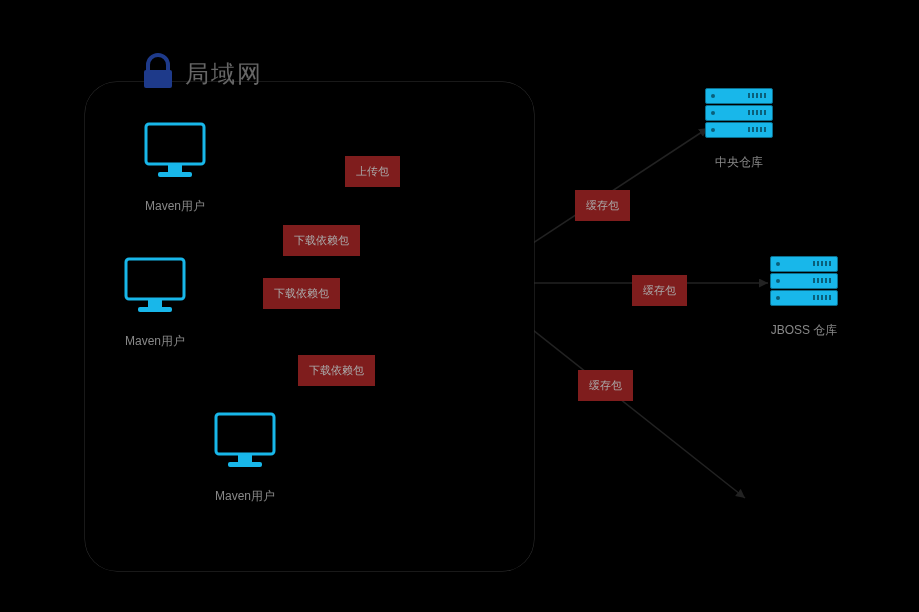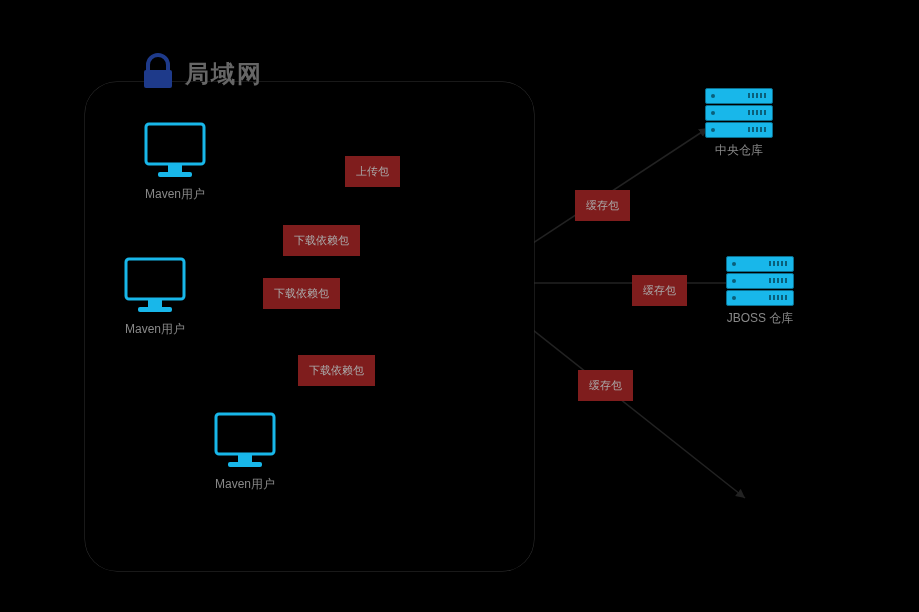--- a/index.html
+++ b/index.html
@@ -1,20 +1,20 @@
 <!DOCTYPE html>
 <html><head>
 <meta charset="utf-8">
 <style>
 html,body{margin:0;padding:0;background:#000;width:919px;height:612px;font-family:"Microsoft YaHei","PingFang SC",sans-serif;overflow:hidden}
 .stage{position:relative;width:919px;height:612px}
 .lan-box{position:absolute;left:85px;top:82px;width:445px;height:485px;border:2px solid #000;border-radius:32px;background:#000;box-shadow:0 0 0 0.5px #333}
-.lan-title{position:absolute;left:185px;top:58px;font-size:24px;color:#666;font-weight:700;letter-spacing:2px}
+.lan-title{position:absolute;left:185px;top:58px;font-size:24px;color:#666;font-weight:400;letter-spacing:2px}
 .node{position:absolute;text-align:center}
-.node .lbl{color:#888;font-size:12px;margin-top:4px;white-space:nowrap}
+.node .lbl{color:#888;font-size:12px;margin-top:16px;white-space:nowrap}
 .monitor svg{display:block}
 .server-stack{display:flex;flex-direction:column;gap:1px}
 .server-unit{width:66px;height:14px;background:#18b7ea;border:1px solid #0a6f8f;position:relative;border-radius:2px}
 .server-unit::before{content:"";position:absolute;right:4px;top:4px;width:20px;height:5px;background:repeating-linear-gradient(90deg,#0a5f7a 0 2px,transparent 2px 4px)}
 .server-unit::after{content:"";position:absolute;left:5px;top:5px;width:4px;height:4px;border-radius:50%;background:#0a5f7a}
 .edge-label{position:absolute;background:#7f1d1d;color:#aaa;font-size:11px;padding:1px 4px;border:7px solid #7f1d1d;white-space:nowrap}
 svg.wires{position:absolute;left:0;top:0;width:919px;height:612px;pointer-events:none}
 </style>
 </head>
 <body>
@@ -86,21 +86,21 @@
 
   <div class="node" style="left:705px;top:88px">
     <div class="server-stack">
       <div class="server-unit"></div>
         <div class="server-unit"></div>
         <div class="server-unit"></div>
     </div>
     <div class="lbl">中央仓库</div>
   </div>
 
-  <div class="node" style="left:726px;top:256px">
+  <div class="node" style="left:770px;top:256px">
     <div class="server-stack">
       <div class="server-unit"></div>
         <div class="server-unit"></div>
         <div class="server-unit"></div>
     </div>
     <div class="lbl">JBOSS 仓库</div>
   </div>
 
 
   <div class="edge-label" style="left:345px;top:156px">上传包</div>

